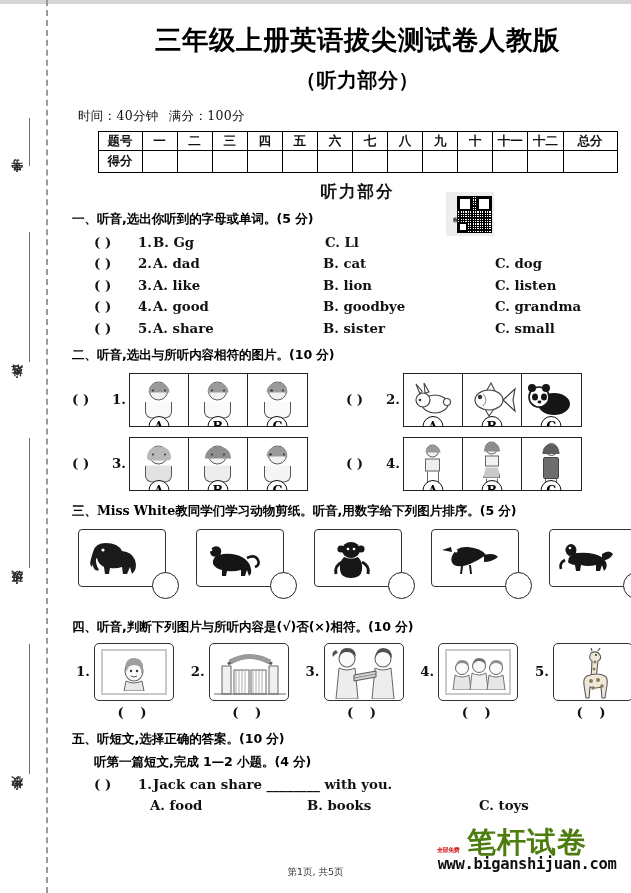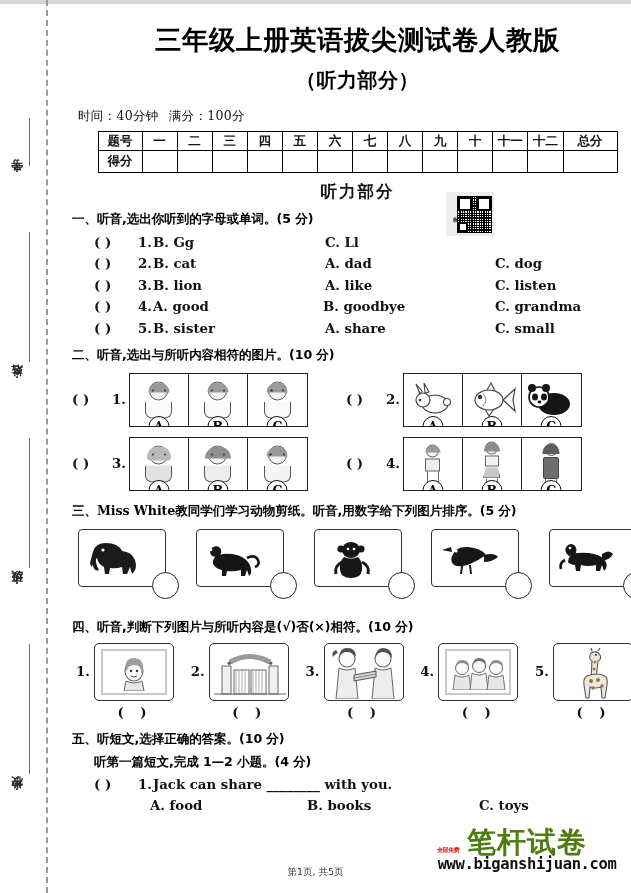--- a/index.html
+++ b/index.html
@@ -295,43 +295,43 @@
 
     <div class="choice-row">
       <span class="paren">(        )</span>
       <span class="num">1.</span>
       <span class="opt opt-b">B. Gg</span>
       <span class="opt opt-c">C. Ll</span>
     </div>
     <div class="choice-row">
       <span class="paren">(        )</span>
       <span class="num">2.</span>
+      <span class="opt opt-a">A. dad</span>
       <span class="opt opt-b">B. cat</span>
-      <span class="opt opt-a">A. dad</span>
       <span class="opt opt-c">C. dog</span>
     </div>
     <div class="choice-row">
       <span class="paren">(        )</span>
       <span class="num">3.</span>
+      <span class="opt opt-a">A. like</span>
       <span class="opt opt-b">B. lion</span>
-      <span class="opt opt-a">A. like</span>
       <span class="opt opt-c">C. listen</span>
     </div>
     <div class="choice-row">
       <span class="paren">(        )</span>
       <span class="num">4.</span>
       <span class="opt opt-a">A. good</span>
       <span class="opt opt-b">B. goodbye</span>
       <span class="opt opt-c">C. grandma</span>
     </div>
     <div class="choice-row">
       <span class="paren">(        )</span>
       <span class="num">5.</span>
+      <span class="opt opt-a">A. share</span>
       <span class="opt opt-b">B. sister</span>
-      <span class="opt opt-a">A. share</span>
       <span class="opt opt-c">C. small</span>
     </div>
 
     <div class="q-head" style="margin-top:11px;">二、听音,选出与所听内容相符的图片。(10 分)</div>
 
     <div class="pic-grid">
 
       <div class="pic-line">
         <div class="pic-item">
           <span class="paren2">(      )</span>

